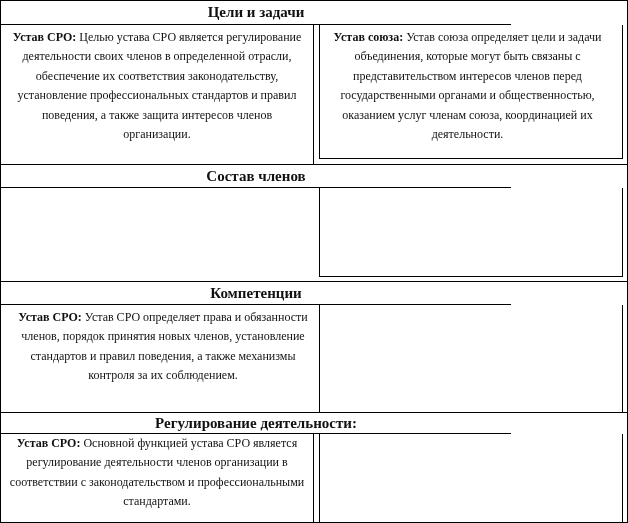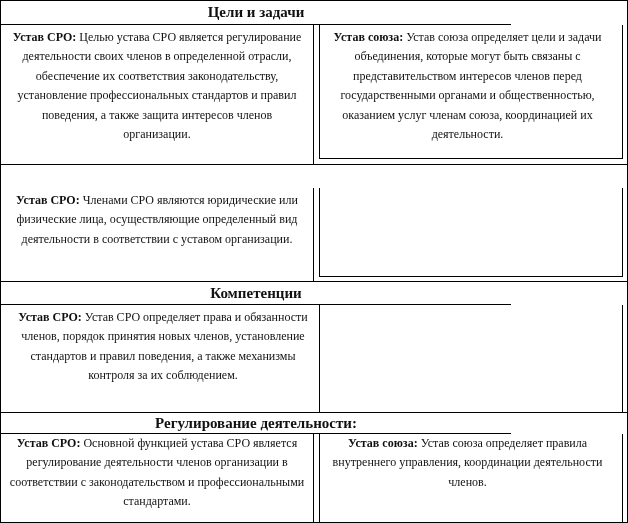--- a/index.html
+++ b/index.html
@@ -85,22 +85,22 @@
     <span class="lbl">Устав СРО:</span><span> Целью устава СРО является регулирование деятельности своих членов в определенной отрасли, обеспечение их соответствия законодательству, установление профессиональных стандартов и правил поведения, а также защита интересов членов организации.</span>
   </div>
   <div class="cell right" style="top:24px;height:139px;">
     <span class="lbl">Устав союза:</span><span> Устав союза определяет цели и задачи объединения, которые могут быть связаны с представительством интересов членов перед государственными органами и общественностью, оказанием услуг членам союза, координацией их деятельности.</span>
   </div>
   <div class="inset-left" style="top:24px;height:133px;"></div>
   <div class="inset-right" style="top:24px;height:133px;"></div>
   <div class="rowline" style="top:157px;left:318px;width:304px;"></div>
   <div class="rowline" style="top:163px;"></div>
 
-  <div class="cell left" style="top:187px;height:93px;">
-    <span class="lbl">Устав СРО:</span><span> Членами СРО являются юридические или физические лица, осуществляющие определенный вид деятельности в соответствии с уставом организации.</span>
+  <div class="hdr" style="top:164px;height:23px;">
+    <span>Состав членов</span>
   </div>
   <div class="inset-left" style="top:187px;height:88px;"></div>
   <div class="inset-right" style="top:187px;height:88px;"></div>
   <div class="rowline" style="top:275px;left:318px;width:304px;"></div>
   <div class="rowline" style="top:280px;"></div>
 
   <div class="hdr" style="top:281px;height:23px;text-align:center;">
     <span>Компетенции</span>
   </div>
   <div class="cell left" style="top:304px;height:107px;margin-left:6px;">
@@ -109,19 +109,16 @@
   <div class="inset-left" style="top:304px;height:107px;"></div>
   <div class="inset-right" style="top:304px;height:107px;"></div>
   <div class="rowline" style="top:411px;"></div>
 
   <div class="hdr" style="top:412px;height:21px;line-height:20px;text-align:center;">
     <span>Регулирование деятельности:</span>
   </div>
   <div class="cell left" style="top:433px;height:88px;padding-top:0;padding-left:6px;">
     <span class="lbl">Устав СРО:</span><span> Основной функцией устава СРО является регулирование деятельности членов организации в соответствии с законодательством и профессиональными стандартами.</span>
   </div>
-  <div class="cell right" style="top:433px;height:88px;padding-top:0;">
-    <span class="lbl">Устав союза:</span><span> Устав союза определяет правила внутреннего управления, координации деятельности членов.</span>
-  </div>
   <div class="inset-left" style="top:433px;height:88px;"></div>
   <div class="inset-right" style="top:433px;height:88px;"></div>
 
 </div>
 
 </body></html>

